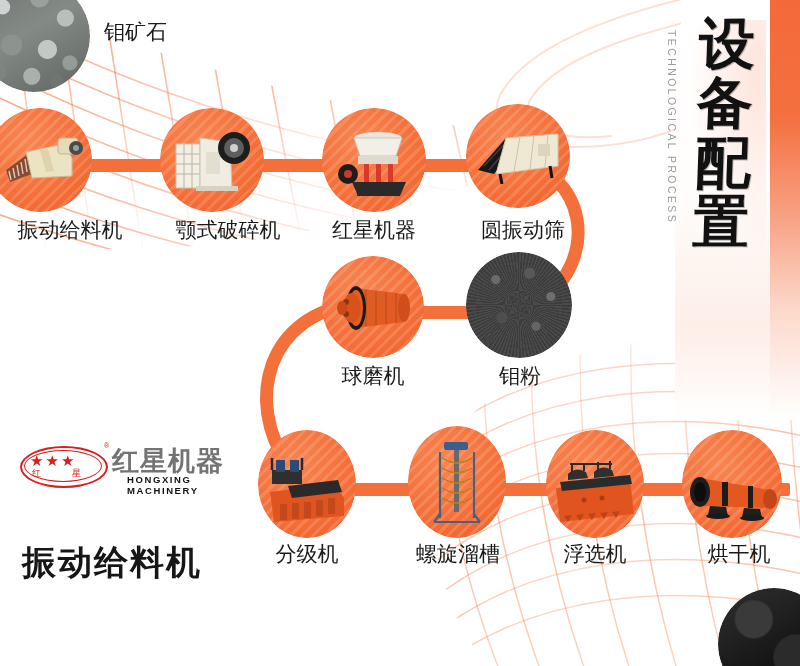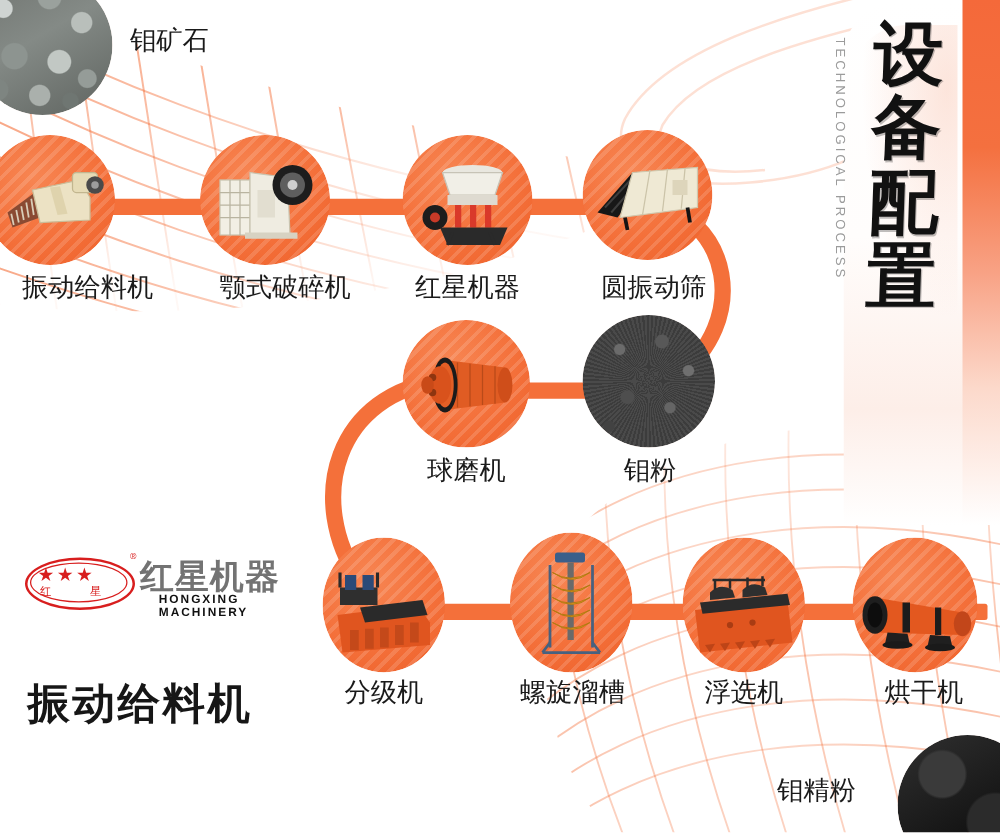--- a/index.html
+++ b/index.html
@@ -500,21 +500,20 @@
       </g>
     </svg>
   </div>
   <div class="label" style="left:688px;top:540px;width:102px;">烘干机</div>
 
   <div class="node photo" style="left:718px;top:588px;width:112px;height:112px;">
     <div class="disc">
       <div class="ore-black"></div>
     </div>
   </div>
-  <div class="label" style="left:608px;top:618px;width:90px;">钼精粉</div>
 
   <div class="v-title">
     <span>设</span>
     <span>备</span>
     <span>配</span>
     <span>置</span>
   </div>
   <div class="v-sub">TECHNOLOGICAL PROCESS</div>
 
   <div class="logo">

